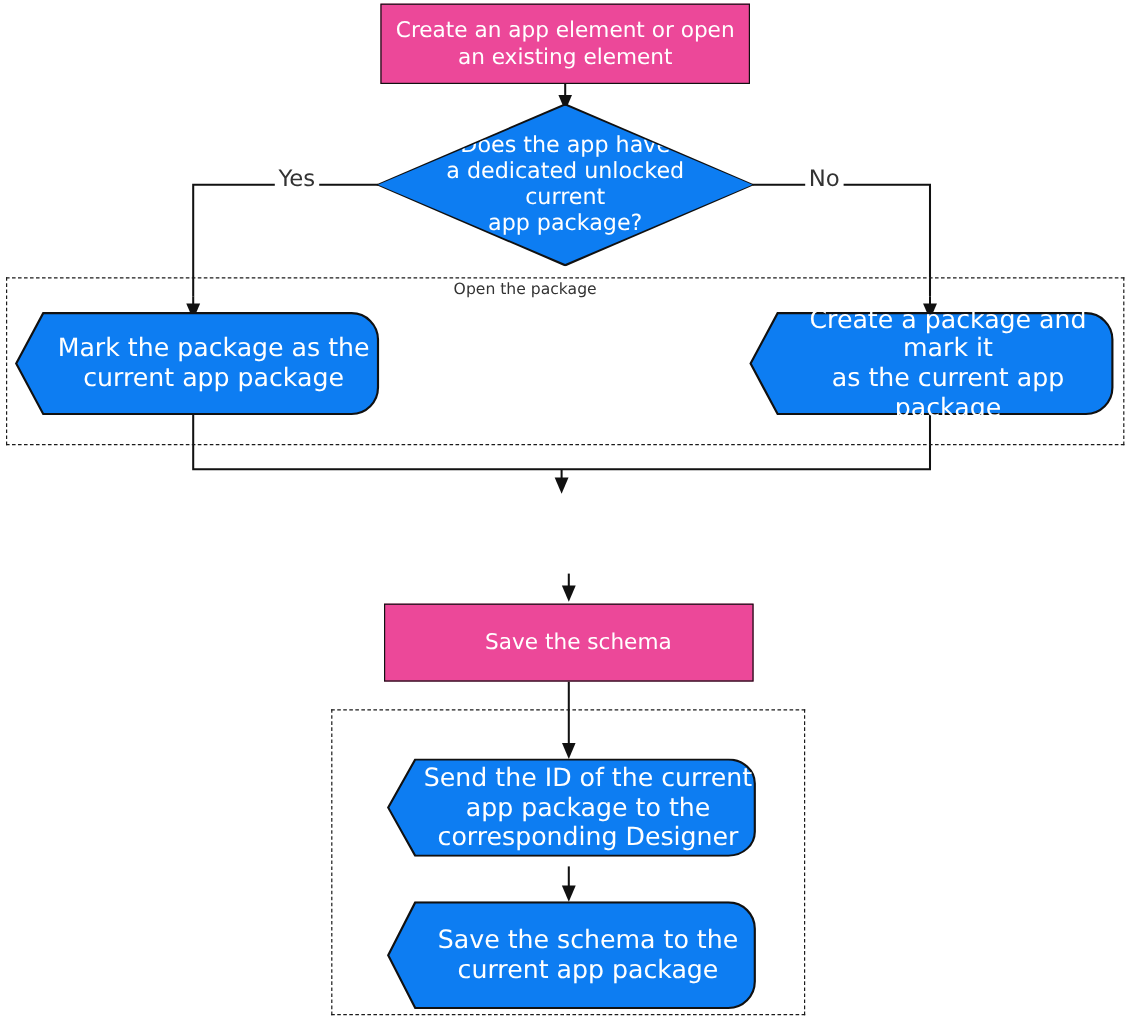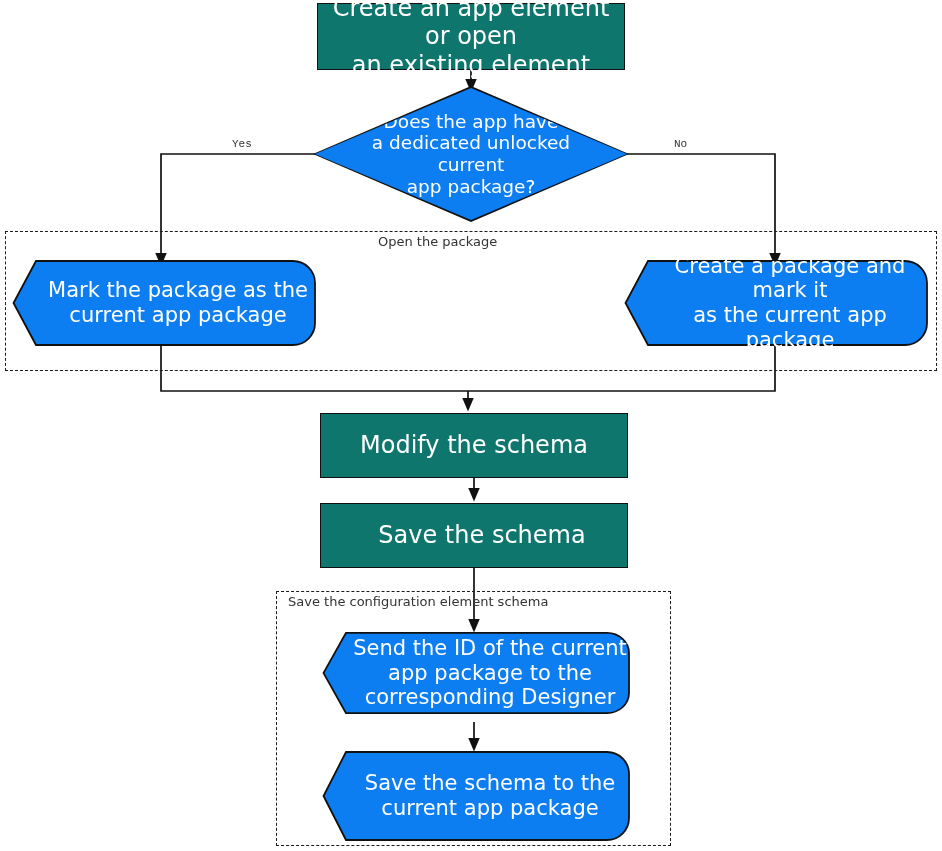--- a/index.html
+++ b/index.html
@@ -16,23 +16,23 @@
     box-sizing:border-box;
     display:flex;align-items:center;justify-content:center;
     text-align:center;
     color:#ffffff;
     line-height:1.17;
   }
   .node .txt{display:block;padding:0 10px;white-space:pre-line;}
 
   
   .rect{
-    background:#0f766e;
+    background:#ec4899;
     border:1.6px solid #111111;
-    font-size:24px;
+    font-size:18px;
   }
 
   
   .diamond{
     background:#0d7df2;
     -webkit-clip-path:polygon(50% 0,100% 50%,50% 100%,0 50%);
     clip-path:polygon(50% 0,100% 50%,50% 100%,0 50%);
     font-size:18.5px;
   }
   .diamond-border{
@@ -62,25 +62,24 @@
   .group-label{
     position:absolute;
     color:#333333;
     font-size:13px;
     white-space:nowrap;
   }
 
   .edge-label{
     position:absolute;
     color:#333333;
-    font-size:11px;
+    font-size:19px;
     background:#ffffff;
     padding:0 3px;
     white-space:nowrap;
-    font-family:Liberation Mono, monospace;
   }
 </style>
 </head>
 <body>
 
 <div id="stage">
 
   <svg id="wires" viewBox="0 0 942 851" width="942" height="851">
     <defs>
       <marker id="ah" markerWidth="9" markerHeight="9" refX="4.2" refY="4" orient="auto" markerUnits="strokeWidth">
@@ -105,21 +104,20 @@
       <line x1="474" y1="568" x2="474" y2="626" marker-end="url(#ah)"></line>
 
       <line x1="474" y1="722" x2="474" y2="745" marker-end="url(#ah)"></line>
     </g>
   </svg>
 
   <div class="group" style="left:5px;top:231px;width:932px;height:140px;"></div>
   <div class="group-label" style="left:378px;top:234px;">Open the package</div>
 
   <div class="group" style="left:276px;top:591px;width:395px;height:255px;"></div>
-  <div class="group-label" style="left:288px;top:594px;">Save the configuration element schema</div>
 
   <div class="edge-label" style="left:229px;top:138px;">Yes</div>
   <div class="edge-label" style="left:671px;top:138px;">No</div>
 
   <div class="node rect" style="left:317px;top:3px;width:308px;height:67px;">
     <span class="txt">Create an app element or open
 an existing element</span>
   </div>
 
   <div class="diamond-border" style="left:313px;top:86px;width:316px;height:136px;"></div>
@@ -138,23 +136,20 @@
   </div>
 
   <div class="node arrowshape" style="left:624px;top:260px;width:306px;height:86px;">
     <svg class="svgwrap" viewBox="0 0 306 86" preserveAspectRatio="none">
       <path d="M24,1 H281 A22,22 0 0 1 303,23 V63 A22,22 0 0 1 281,85 H24 L1.5,43 Z" fill="#0d7df2" stroke="#111111" stroke-width="1.8"></path>
     </svg>
     <span class="label">Create a package and mark it
 as the current app package</span>
   </div>
 
-  <div class="node rect" style="left:320px;top:413px;width:308px;height:65px;">
-    <span class="txt">Modify the schema</span>
-  </div>
 
   <div class="node rect" style="left:320px;top:503px;width:308px;height:65px;padding-left:16px;">
     <span class="txt">Save the schema</span>
   </div>
 
   <div class="node arrowshape" style="left:322px;top:632px;width:310px;height:82px;">
     <svg class="svgwrap" viewBox="0 0 310 90" preserveAspectRatio="none">
       <path d="M24,1 H285 A22,22 0 0 1 307,23 V67 A22,22 0 0 1 285,89 H24 L1.5,45 Z" fill="#0d7df2" stroke="#111111" stroke-width="1.8"></path>
     </svg>
     <span class="label">Send the ID of the current

